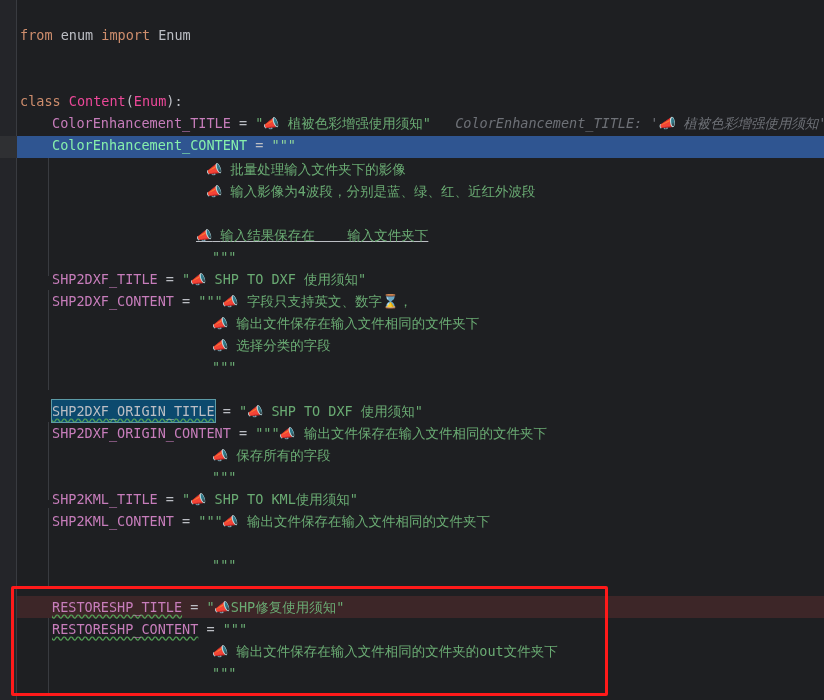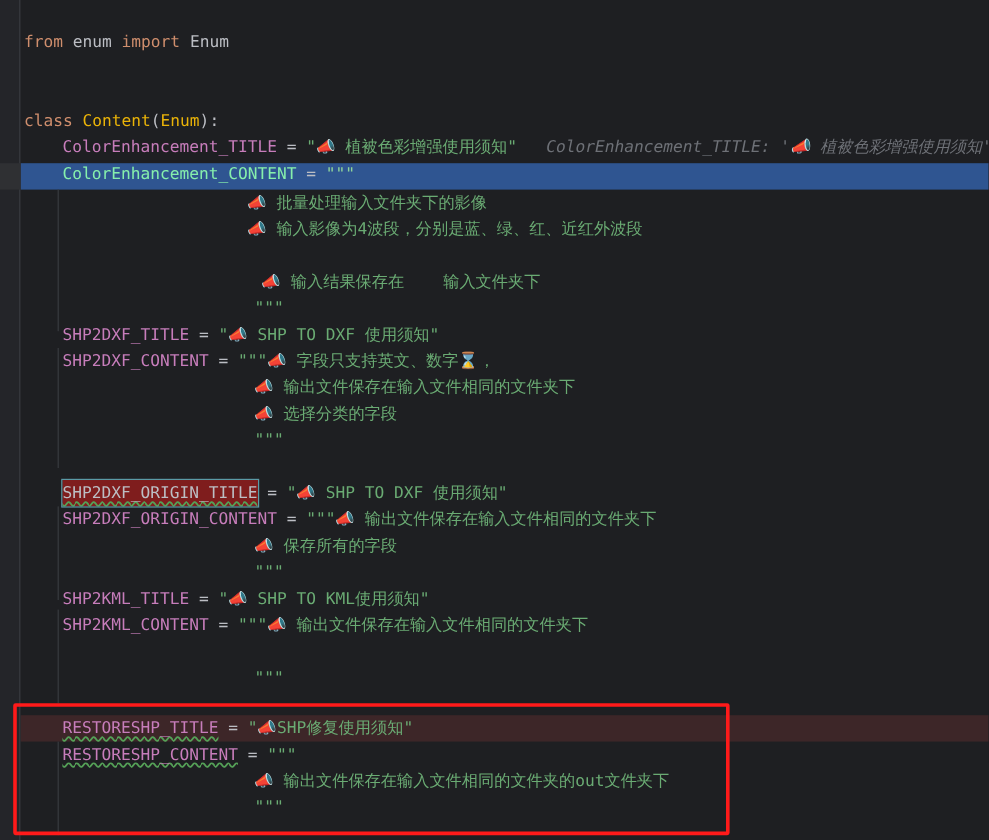--- a/index.html
+++ b/index.html
@@ -51,21 +51,21 @@
     line-height: 22px;
     font-size: 13.5px;
     white-space: pre;
     color: #bcbec4;
     letter-spacing: 0px;
   }
 
   
   .kw      { color: #cf8e6d; }           
   .ident   { color: #bcbec4; }           
-  .cls     { color: #eab308; margin-top: 24px; }           
+  .cls     { color: #ec4899; margin-top: 24px; }           
   .op      { color: #bcbec4; }
   .str     { color: #6aab73; }           
   .quote   { color: #6aab73; }           
   .hint    { color: #6e7177; font-style: italic; }  
   .emoji   { font-family: "DejaVu Sans", sans-serif; font-size: 13px; }
 
   
   .fname   { color: #c77dbb; }
 
   
@@ -90,21 +90,21 @@
   }
 
   
   .sel-box {
     display: inline-block;
     background: #214283;
     outline: 1px solid #4a88c7;
     color: #bcbec4;
   }
   .sel-box.teal {
-    background: #7f1d1d;
+    background: #0c4a6e;
     outline: 1px solid #5b9aa6;
   }
 
   
   .squiggly {
     text-decoration: underline;
     text-decoration-style: wavy;
     text-decoration-color: #54a157;
     text-decoration-skip-ink: none;
     text-underline-offset: 2px;
@@ -155,21 +155,21 @@
 
     <div class="line" style="top:112px; left:52px;"><span class="fname">ColorEnhancement_TITLE</span><span class="op"> </span><span class="op">=</span><span class="op"> </span><span class="quote">"</span><span class="emoji">📣</span><span class="str"> </span><span class="str">植被色彩增强使用须知</span><span class="quote">"</span><span class="op">   </span><span class="hint">ColorEnhancement_TITLE: '📣 植被色彩增强使用须知'</span></div>
 
     <div class="line on-caret" style="top:134px; left:52px;"><span class="fname" style="color:#86efac">ColorEnhancement_CONTENT</span><span class="op"> </span><span class="op">=</span><span class="op"> </span><span class="quote">"""</span></div>
 
     <div class="line" style="top:158px; left:206px;"><span class="emoji">📣</span><span class="str"> </span><span class="str">批量处理输入文件夹下的影像</span></div>
 
     <div class="line" style="top:180px; left:206px;"><span class="emoji">📣</span><span class="str"> </span><span class="str">输入影像为4波段，分别是蓝、绿、红、近红外波段</span></div>
 
 
-    <div class="line" style="top:224px; left:218px;"><span class="emoji">📣</span><span class="str"> </span><span class="str">输入结果保存在    输入文件夹下</span></div>
+    <div class="line" style="top:224px; left:196px;text-decoration:underline;"><span class="emoji">📣</span><span class="str"> </span><span class="str">输入结果保存在    输入文件夹下</span></div>
 
     <div class="line" style="top:246px; left:212px;"><span class="quote">"""</span></div>
 
     <div class="line" style="top:268px; left:52px;"><span class="fname">SHP2DXF_TITLE</span><span class="op"> </span><span class="op">=</span><span class="op"> </span><span class="quote">"</span><span class="emoji">📣</span><span class="str"> </span><span class="str">SHP TO DXF 使用须知</span><span class="quote">"</span></div>
 
     <div class="line" style="top:290px; left:52px;"><span class="fname">SHP2DXF_CONTENT</span><span class="op"> </span><span class="op">=</span><span class="op"> </span><span class="quote">"""</span><span class="emoji">📣</span><span class="str"> </span><span class="str">字段只支持英文、数字⌛，</span></div>
 
     <div class="line" style="top:334px; left:212px;"><span class="emoji">📣</span><span class="str"> </span><span class="str">选择分类的字段</span></div>
 
     <div class="line" style="top:312px; left:212px;"><span class="emoji">📣</span><span class="str"> </span><span class="str">输出文件保存在输入文件相同的文件夹下</span></div>

